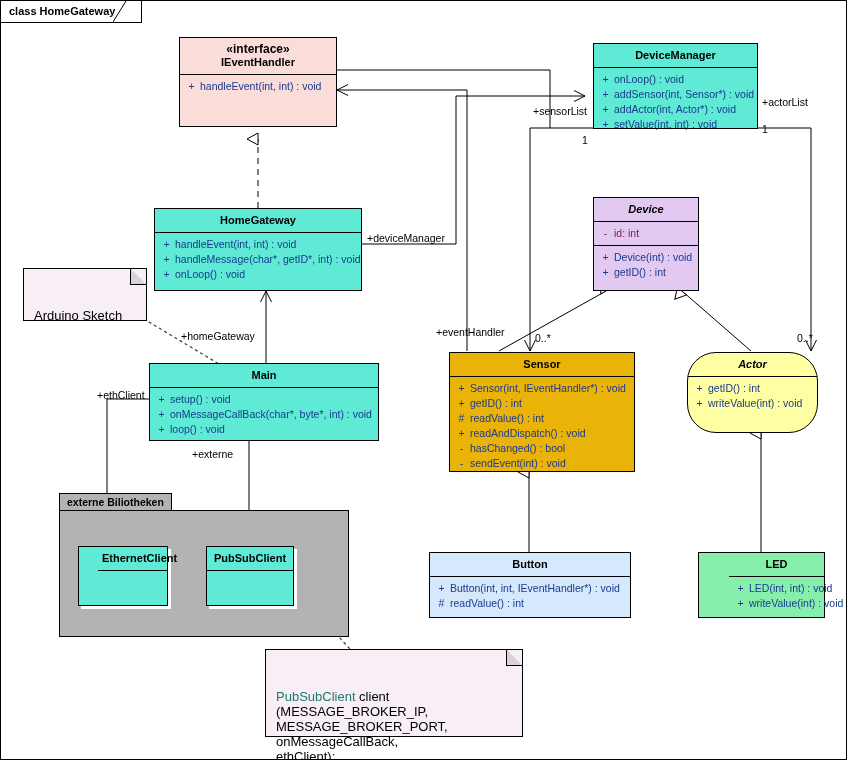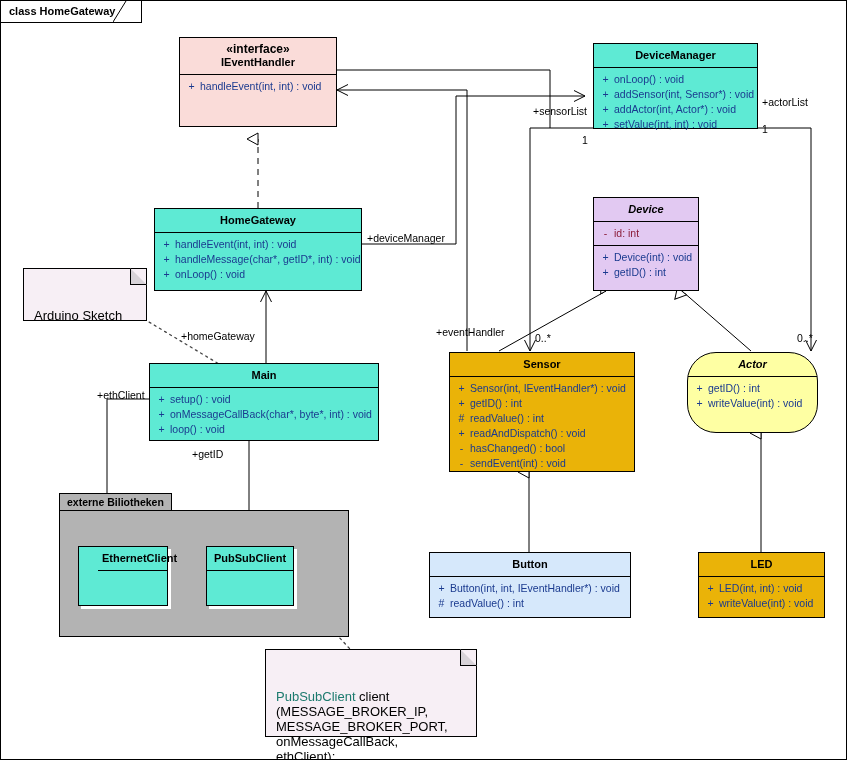--- a/index.html
+++ b/index.html
@@ -92,21 +92,21 @@
     color: #1a3a8f;
   }
 
   
   .fill-pink   { background: #fadcd9; }
   .fill-white  { background: #5eead4; }
   .fill-purple { background: #e2c9f2; }
   .fill-blue   { background: #eab308; }
   .fill-lightblue { background: #d6e8fb; }
   .fill-yellow { background: #feffa3; }
-  .fill-lightyellow { background: #eab308; }
+  .fill-lightyellow { background: #86efac; padding-left: 30px; }
 
   
   .note {
     position: absolute;
     background: #f7eff5;
     border: 1px solid #000;
     box-sizing: border-box;
     font-size: 13px;
     color: #000;
     padding: 9px 10px;
@@ -467,21 +467,21 @@
       <span>PubSubClient</span>
     </div>
     <div class="sep compartment" style="height:28px;"></div>
   </div>
 
   <div class="note" style="left:22px; top:267px; width:124px; height:53px;">
     <div class="fold"></div>
     <span>Arduino Sketch</span>
   </div>
 
-  <div class="note" style="left:264px; top:648px; width:212px; height:88px;">
+  <div class="note" style="left:264px; top:648px; width:258px; height:88px;">
     <div class="fold"></div>
     <span class="kw">PubSubClient</span><span> client (MESSAGE_BROKER_IP,
    MESSAGE_BROKER_PORT,
    onMessageCallBack,
    ethClient);</span>
   </div>
 
   <div class="elabel" style="left:366px; top:231px;">
     <span>+deviceManager</span>
   </div>
@@ -513,16 +513,16 @@
 
   <div class="elabel" style="left:180px; top:329px;">
     <span>+homeGateway</span>
   </div>
 
   <div class="elabel" style="left:96px; top:388px;">
     <span>+ethClient</span>
   </div>
 
   <div class="elabel" style="left:191px; top:447px;">
-    <span>+getID</span>
+    <span>+externe</span>
   </div>
 
 </div>
 
 </body></html>

